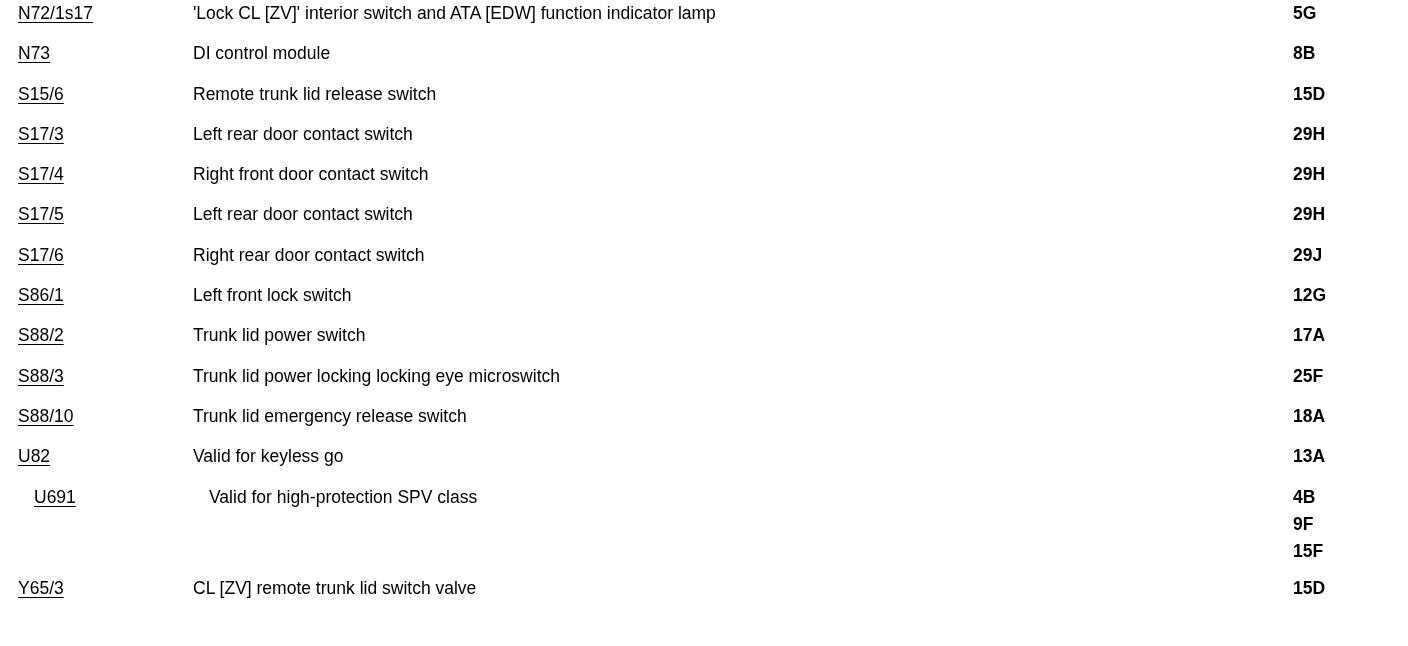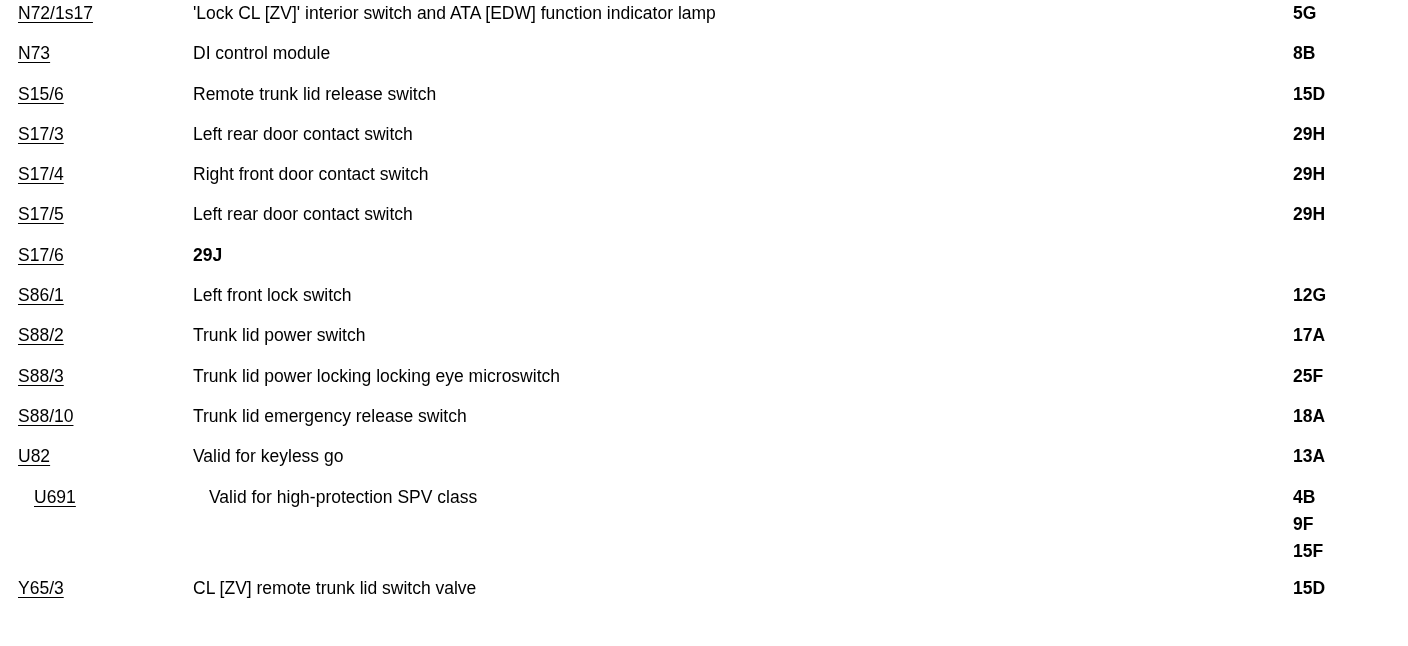--- a/index.html
+++ b/index.html
@@ -111,20 +111,21 @@
       <div class="cell-desc">Left rear door contact switch</div>
       <div class="cell-grid">
         <span class="grid-line">29H</span>
       </div>
     </div>
 
     <div class="row">
       <div class="cell-code">
         <a href="#">S17/6</a>
       </div>
+      <div class="cell-desc">Right rear door contact switch</div>
       <div class="cell-grid">
         <span class="grid-line">29J</span>
       </div>
     </div>
 
     <div class="row">
       <div class="cell-code">
         <a href="#">S86/1</a>
       </div>
       <div class="cell-desc">Left front lock switch</div>

